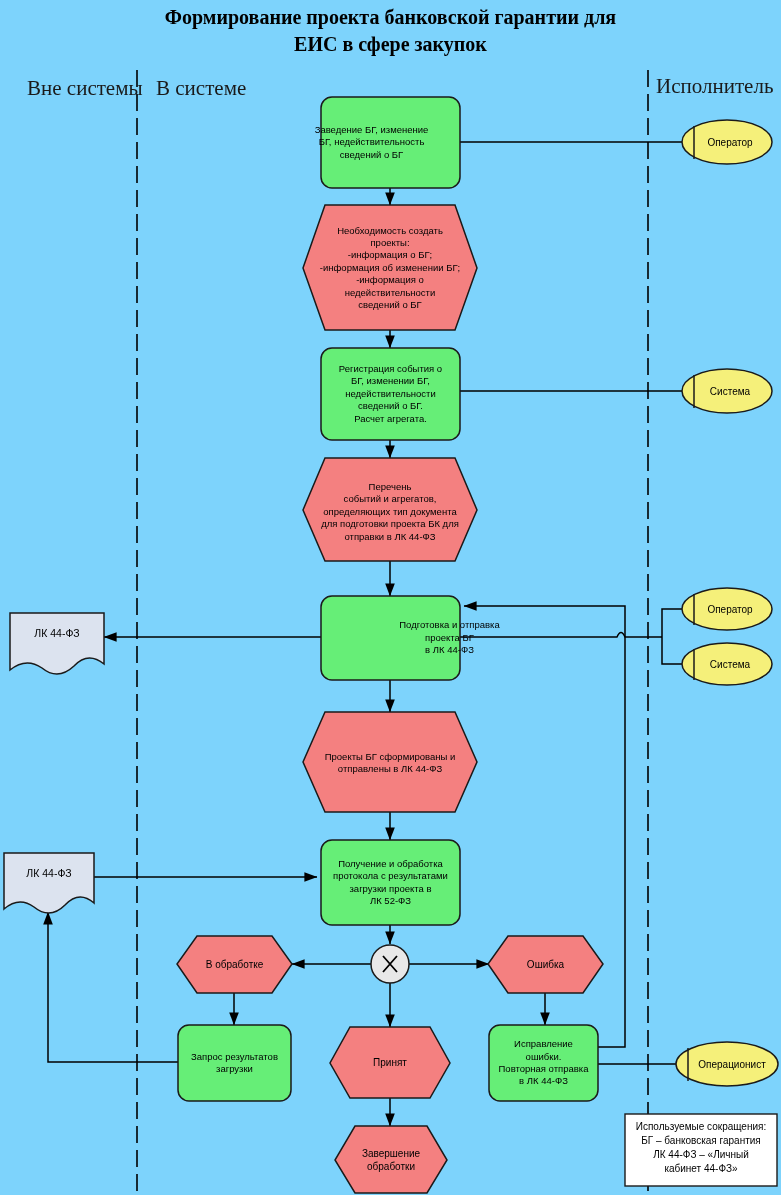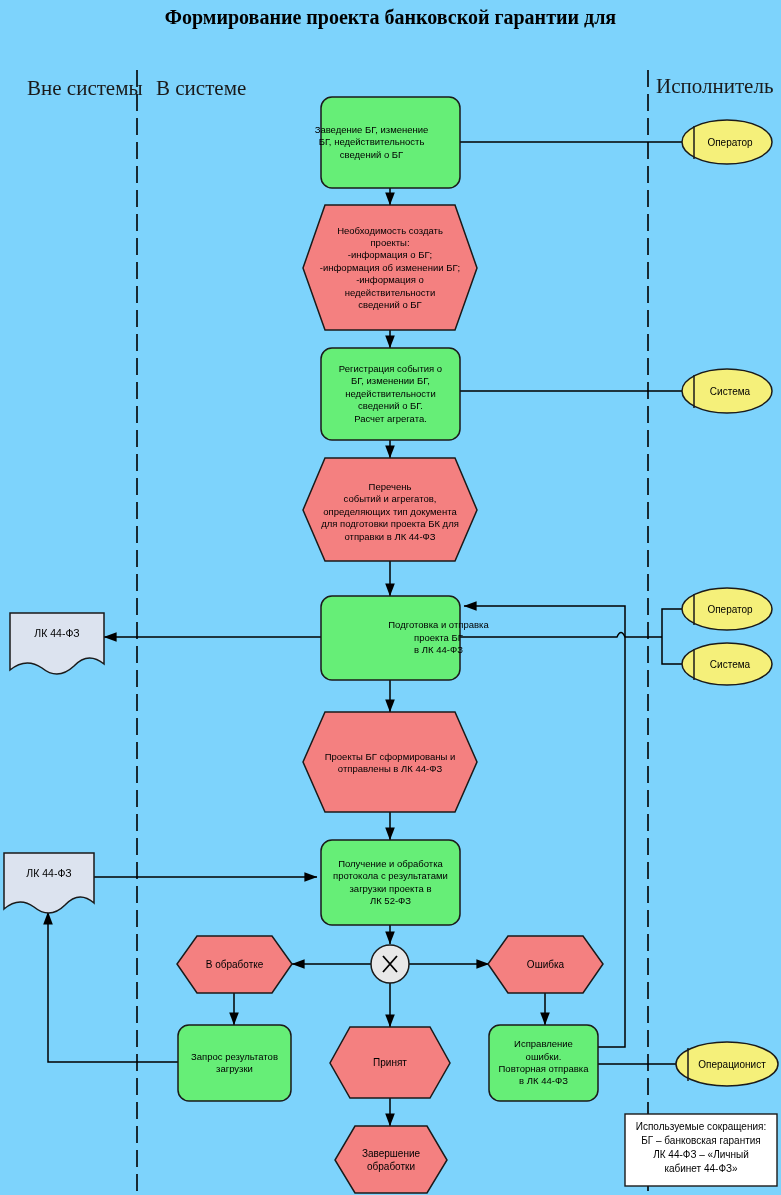--- a/index.html
+++ b/index.html
@@ -67,20 +67,21 @@
     white-space: pre-line;
   }
 </style>
 </head>
 <body>
 
 <div id="page">
 
   <div class="title-block">
     <div>Формирование проекта банковской гарантии для</div>
+    <div>ЕИС в сфере закупок</div>
   </div>
 
   <div class="lane-label" id="lane-label-outside">Вне системы</div>
   <div class="lane-label" id="lane-label-inside">В системе</div>
   <div class="lane-label" id="lane-label-actor">Исполнитель</div>
 
   <svg id="diagram-svg" width="781" height="1195" viewBox="0 0 781 1195">
     <defs>
       <marker id="arrow" markerWidth="9" markerHeight="9" refX="8.4" refY="3.2" orient="auto" markerUnits="strokeWidth">
         <path d="M0,0 L8.6,3.2 L0,6.4 z" fill="#000000"></path>
@@ -209,21 +210,21 @@
 недействительности
 сведений о БГ.
 Расчет агрегата.</div>
 
   <div class="node-text" style="left:288px; top:472px; width:204px; height:80px;">Перечень
 событий и агрегатов,
 определяющих тип документа
 для подготовки проекта БК для
 отправки в ЛК 44-ФЗ</div>
 
-  <div class="node-text" style="left:321px; top:596px; width:139px; height:84px;padding-left:48px;">Подготовка и отправка
+  <div class="node-text" style="left:332px; top:596px; width:139px; height:84px;padding-left:48px;">Подготовка и отправка
 проекта БГ
 в ЛК 44-ФЗ</div>
 
   <div class="node-text" style="left:300px; top:733px; width:180px; height:60px;">Проекты БГ сформированы и
 отправлены в ЛК 44-ФЗ</div>
 
   <div class="node-text" style="left:321px; top:840px; width:139px; height:85px;">Получение и обработка
 протокола с результатами
 загрузки проекта в
 ЛК 52-ФЗ</div>

